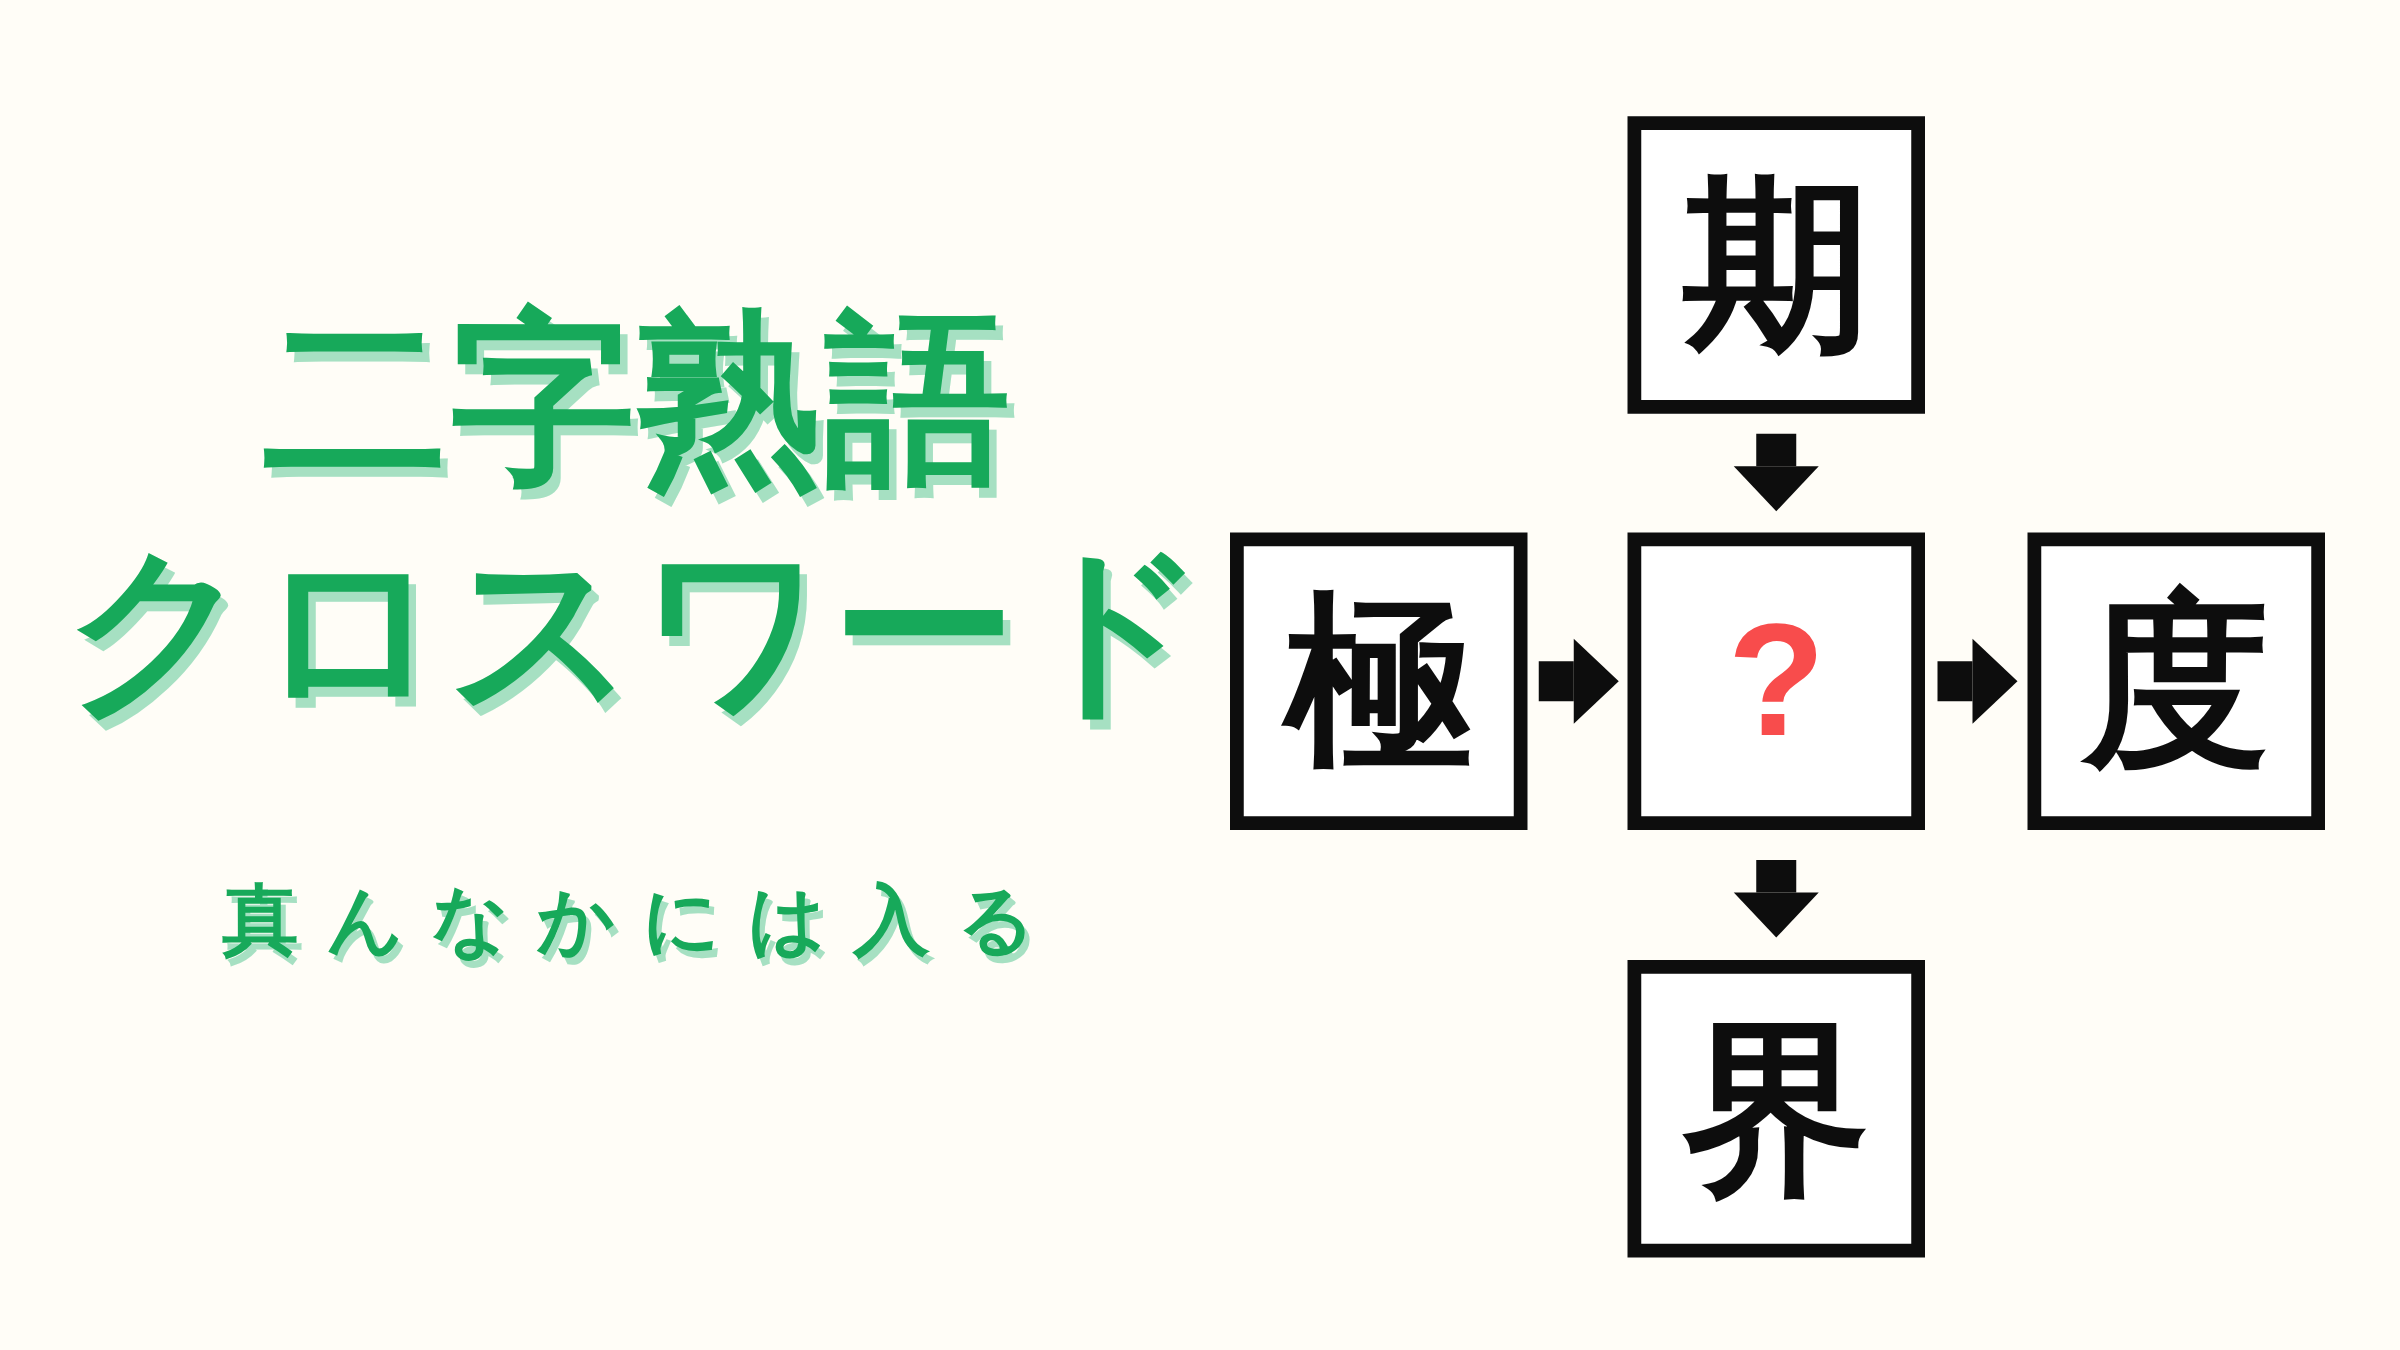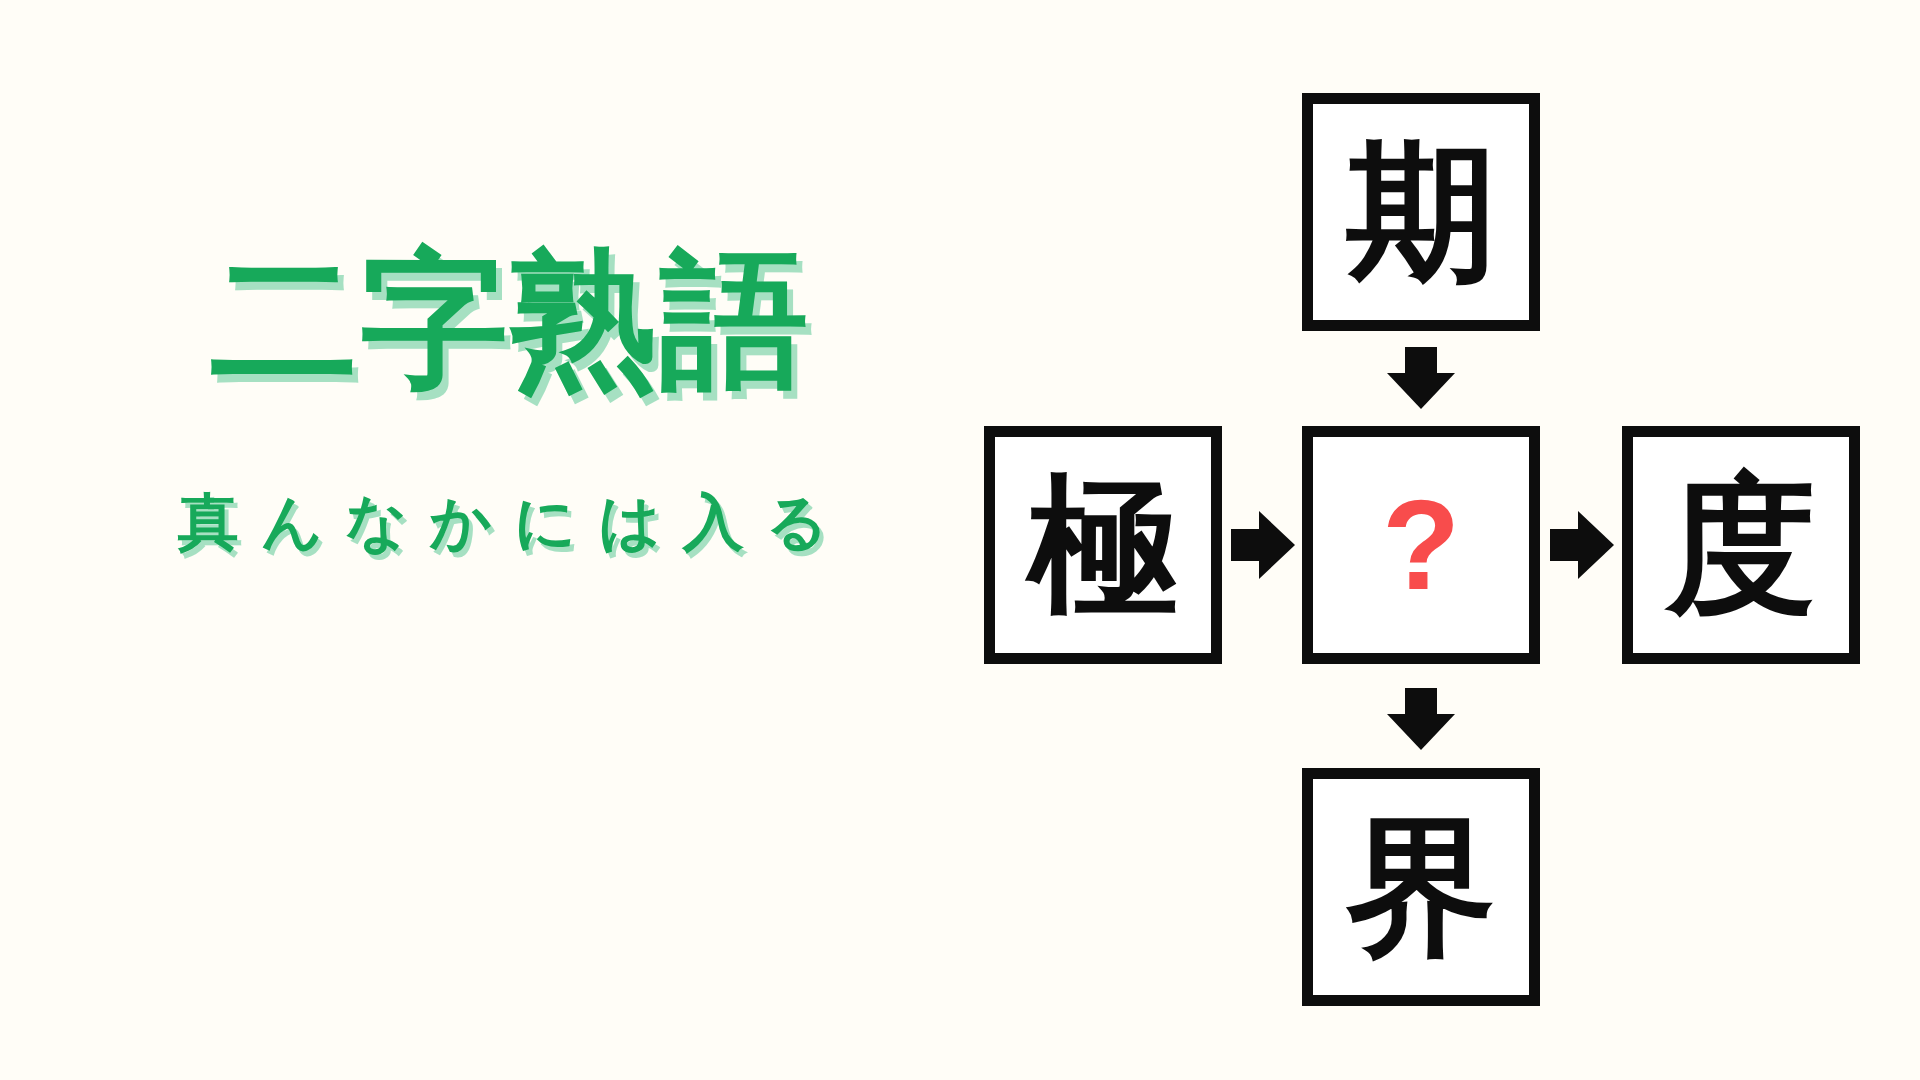--- a/index.html
+++ b/index.html
@@ -28,21 +28,21 @@
     font-size: 148px;
     line-height: 184px;
     font-weight: bold;
     color: var(--green);
     letter-spacing: 2px;
     padding-left: 14px;
     text-shadow: 6px 8px 0 var(--green-shadow);
     white-space: nowrap;
   }
   .subtitle {
-    margin-top: 70px;
+    margin-top: 100px;
     font-size: 61px;
     line-height: 80px;
     font-weight: bold;
     color: var(--green);
     letter-spacing: 22px;
     padding-left: 22px;
     text-shadow: 4px 5px 0 var(--green-shadow);
     white-space: nowrap;
   }
 
@@ -89,20 +89,21 @@
   .arrow-down-2  { left: 1387px; top: 688px; }
 </style>
 </head>
 <body>
 
 <div class="canvas">
 
   <div class="left-panel">
     <div class="title">
       <div>二字熟語</div>
+      <div>クロスワード</div>
     </div>
     <div class="subtitle">
       <div>真んなかには入る</div>
     </div>
   </div>
 
   <div class="puzzle">
 
     <div class="cell cell-top">
       <span class="char">期</span>

